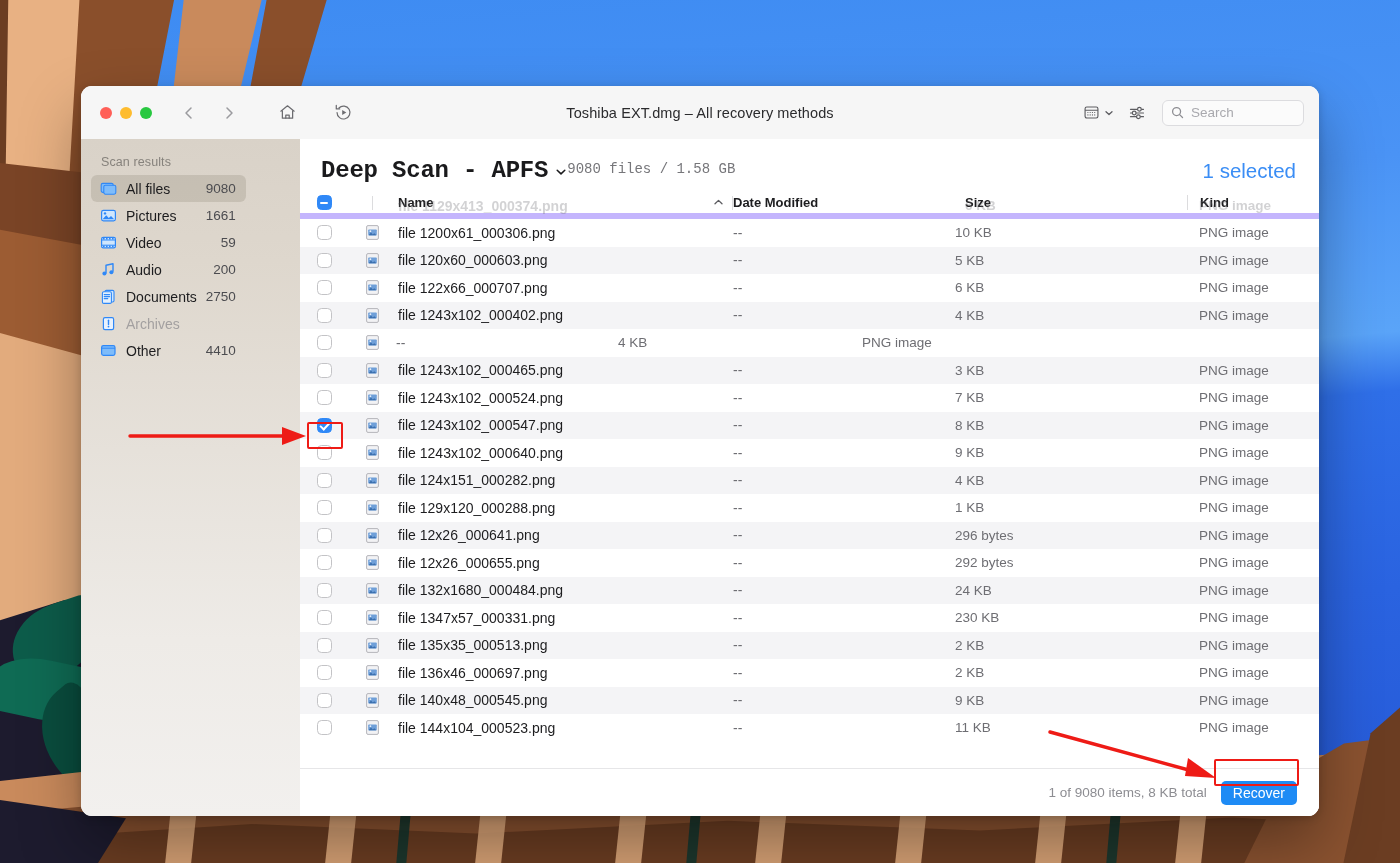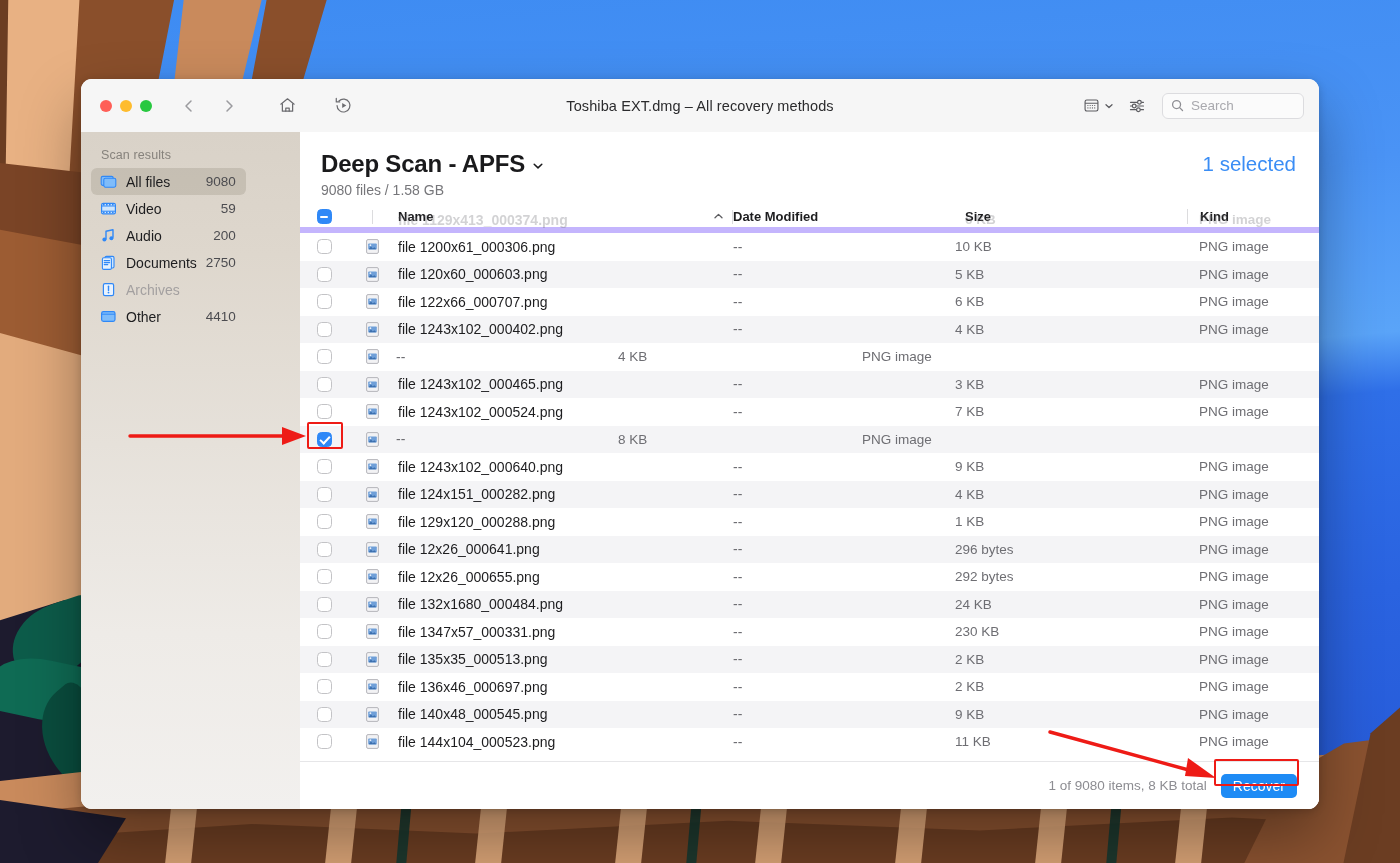--- a/index.html
+++ b/index.html
@@ -131,21 +131,21 @@
   }
   .wp-darkbl {
     left: 0px; top: 800px; width: 180px; height: 70px;
     background: #1d1b2e;
     clip-path: polygon(0% 0%, 70% 26%, 52% 100%, 0% 100%);
   }
 
   
   #window {
     position: absolute;
-    left: 81px; top: 79px;
+    left: 81px; top: 86px;
     width: 1238px; height: 730px;
     background: #ffffff;
     border-radius: 11px;
     box-shadow: 0 28px 60px rgba(0,0,0,.34), 0 2px 8px rgba(0,0,0,.18);
     overflow: hidden;
     display: flex;
     flex-direction: column;
   }
 
   
@@ -254,21 +254,21 @@
   }
 
   
   #main { flex: 1; display: flex; flex-direction: column; min-width: 0; background: #fff; }
 
   #main-head {
     padding: 18px 23px 8px 21px;
     display: flex;
     align-items: flex-start;
   }
-  #scan-title-wrap { display: flex; flex-direction: column; }
+  #scan-title-wrap { display: flex; flex-direction: row; font-family: Liberation Mono, monospace; }
   #scan-title-row { display: flex; align-items: center; gap: 7px; }
   #scan-title {
     font-size: 24px;
     font-weight: bold;
     color: #1a1a1c;
     letter-spacing: -.2px;
   }
   #scan-chevron { color: #1a1a1c; display: flex; margin-top: 3px; }
   #scan-sub {
     font-size: 14px;
@@ -525,20 +525,31 @@
                     <rect x="1.2" y="3.4" width="12" height="9" rx="1.6" fill="#7fbcfa" stroke="#2f88f7" stroke-width="1.1"></rect>
                     <rect x="3.8" y="5.2" width="12" height="9" rx="1.6" fill="#7fbcfa" stroke="#2f88f7" stroke-width="1.1"></rect>
                   </svg>
                 </span>
                 <span class="sb-label">All files</span>
                 <span class="sb-count">9080</span>
               </div>
               <div class="sb-item">
                 <span class="sb-icon">
                   <svg width="17" height="17" viewBox="0 0 17 17">
+                    <rect x="1.6" y="3.4" width="13.8" height="10.4" rx="1.8" fill="#cfe6fd" stroke="#2f88f7" stroke-width="1.2"></rect>
+                    <path d="M2.6 12.2l3.6-4 2.6 2.7 2.2-2 3.2 3.3" fill="#2f88f7"></path>
+                    <circle cx="5" cy="6.4" r="1.2" fill="#2f88f7"></circle>
+                  </svg>
+                </span>
+                <span class="sb-label">Pictures</span>
+                <span class="sb-count">1661</span>
+              </div>
+              <div class="sb-item">
+                <span class="sb-icon">
+                  <svg width="17" height="17" viewBox="0 0 17 17">
                     <rect x="1.6" y="3.4" width="13.8" height="10.4" rx="1.6" fill="#cfe6fd" stroke="#2f88f7" stroke-width="1.2"></rect>
                     <path d="M1.6 6h13.8M1.6 11.2h13.8" stroke="#2f88f7" stroke-width="1"></path>
                     <rect x="3" y="4" width="1.6" height="1.5" fill="#2f88f7"></rect>
                     <rect x="6" y="4" width="1.6" height="1.5" fill="#2f88f7"></rect>
                     <rect x="9" y="4" width="1.6" height="1.5" fill="#2f88f7"></rect>
                     <rect x="12" y="4" width="1.6" height="1.5" fill="#2f88f7"></rect>
                     <rect x="3" y="11.6" width="1.6" height="1.5" fill="#2f88f7"></rect>
                     <rect x="6" y="11.6" width="1.6" height="1.5" fill="#2f88f7"></rect>
                     <rect x="9" y="11.6" width="1.6" height="1.5" fill="#2f88f7"></rect>
                     <rect x="12" y="11.6" width="1.6" height="1.5" fill="#2f88f7"></rect>
@@ -780,20 +791,23 @@
                 <div class="c-check">
                   <span class="cb checked"></span>
                 </div>
                 <div class="c-icon">
                   <svg class="fico" viewBox="0 0 13 15">
                     <rect x=".6" y=".6" width="11.8" height="13.8" rx="1.4" fill="#f2f2f4" stroke="#b6b6bb" stroke-width="1"></rect>
                     <rect x="2.2" y="4.4" width="8.6" height="6" rx=".8" fill="#6f9fd8"></rect>
                     <path d="M2.6 10.2l2.4-2.6 1.8 1.9 1.5-1.3 2.1 2z" fill="#3b6fae"></path>
                     <circle cx="4.4" cy="6.2" r=".9" fill="#e8eef7"></circle>
                   </svg>
+                </div>
+                <div class="c-name">
+                  <span class="fname">file 1243x102_000547.png</span>
                 </div>
                 <div class="c-date">--</div>
                 <div class="c-size">8 KB</div>
                 <div class="c-kind">PNG image</div>
               </div>
               <div class="row">
                 <div class="c-check">
                   <span class="cb"></span>
                 </div>
                 <div class="c-icon">

